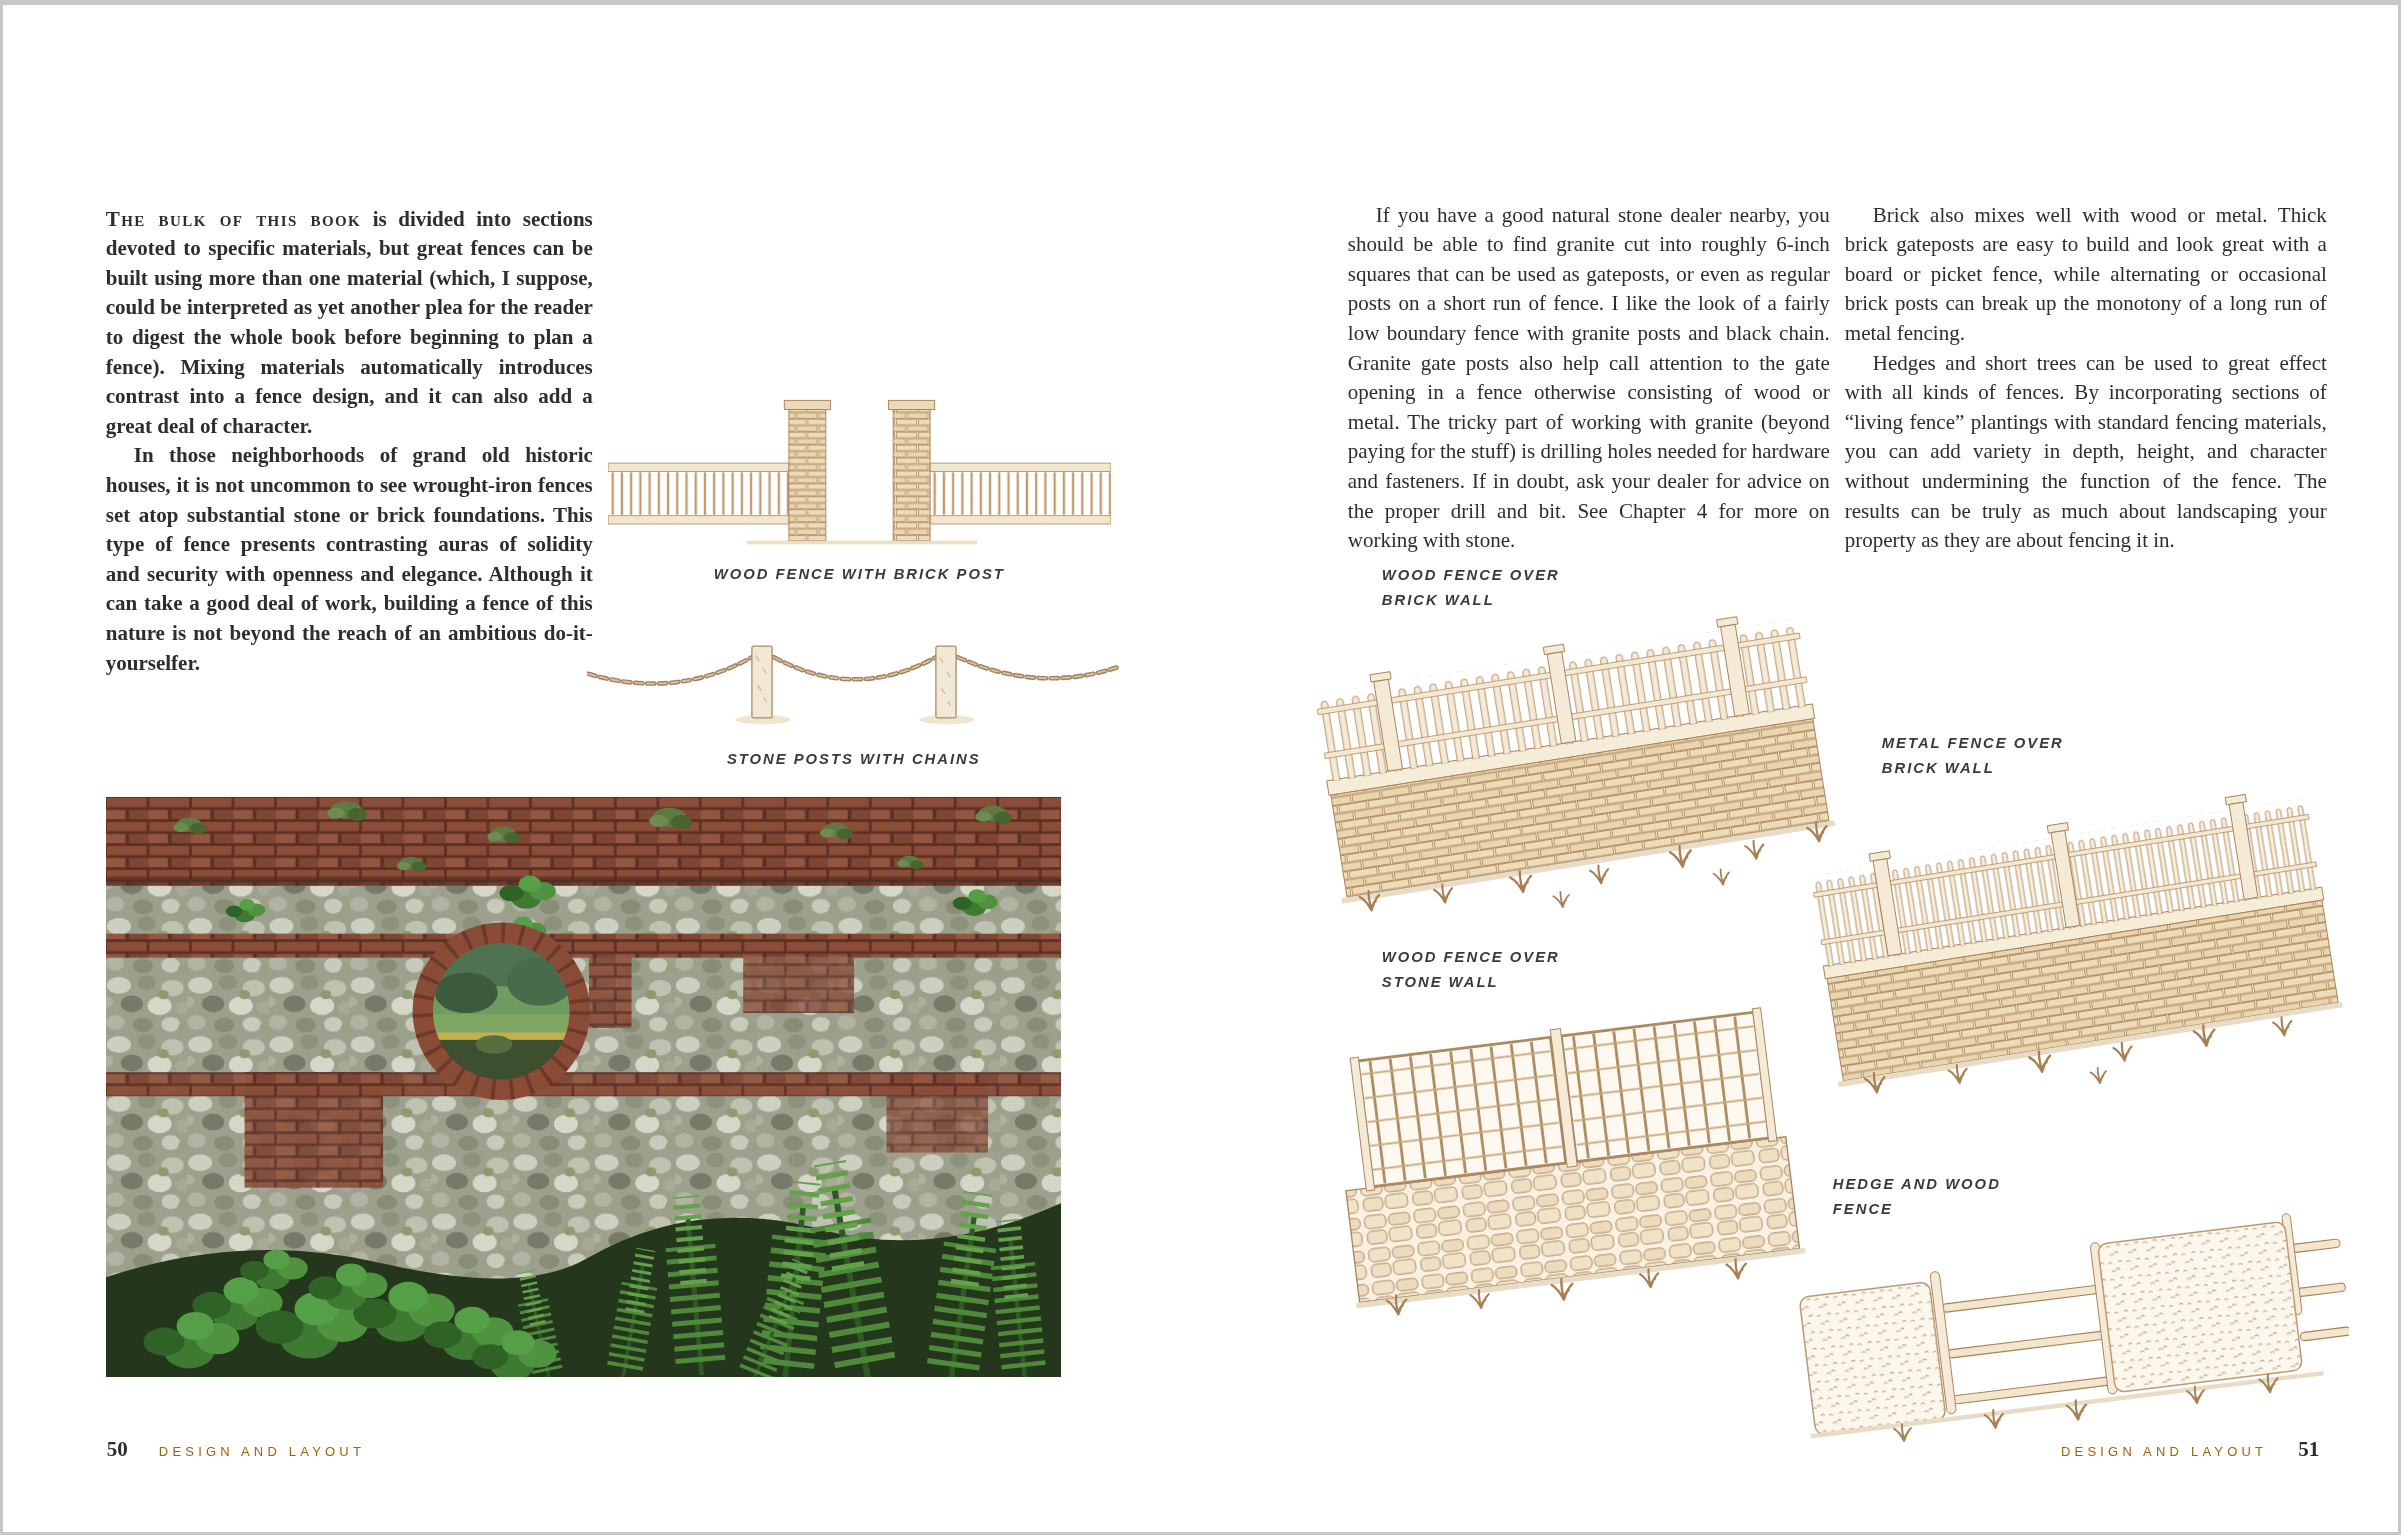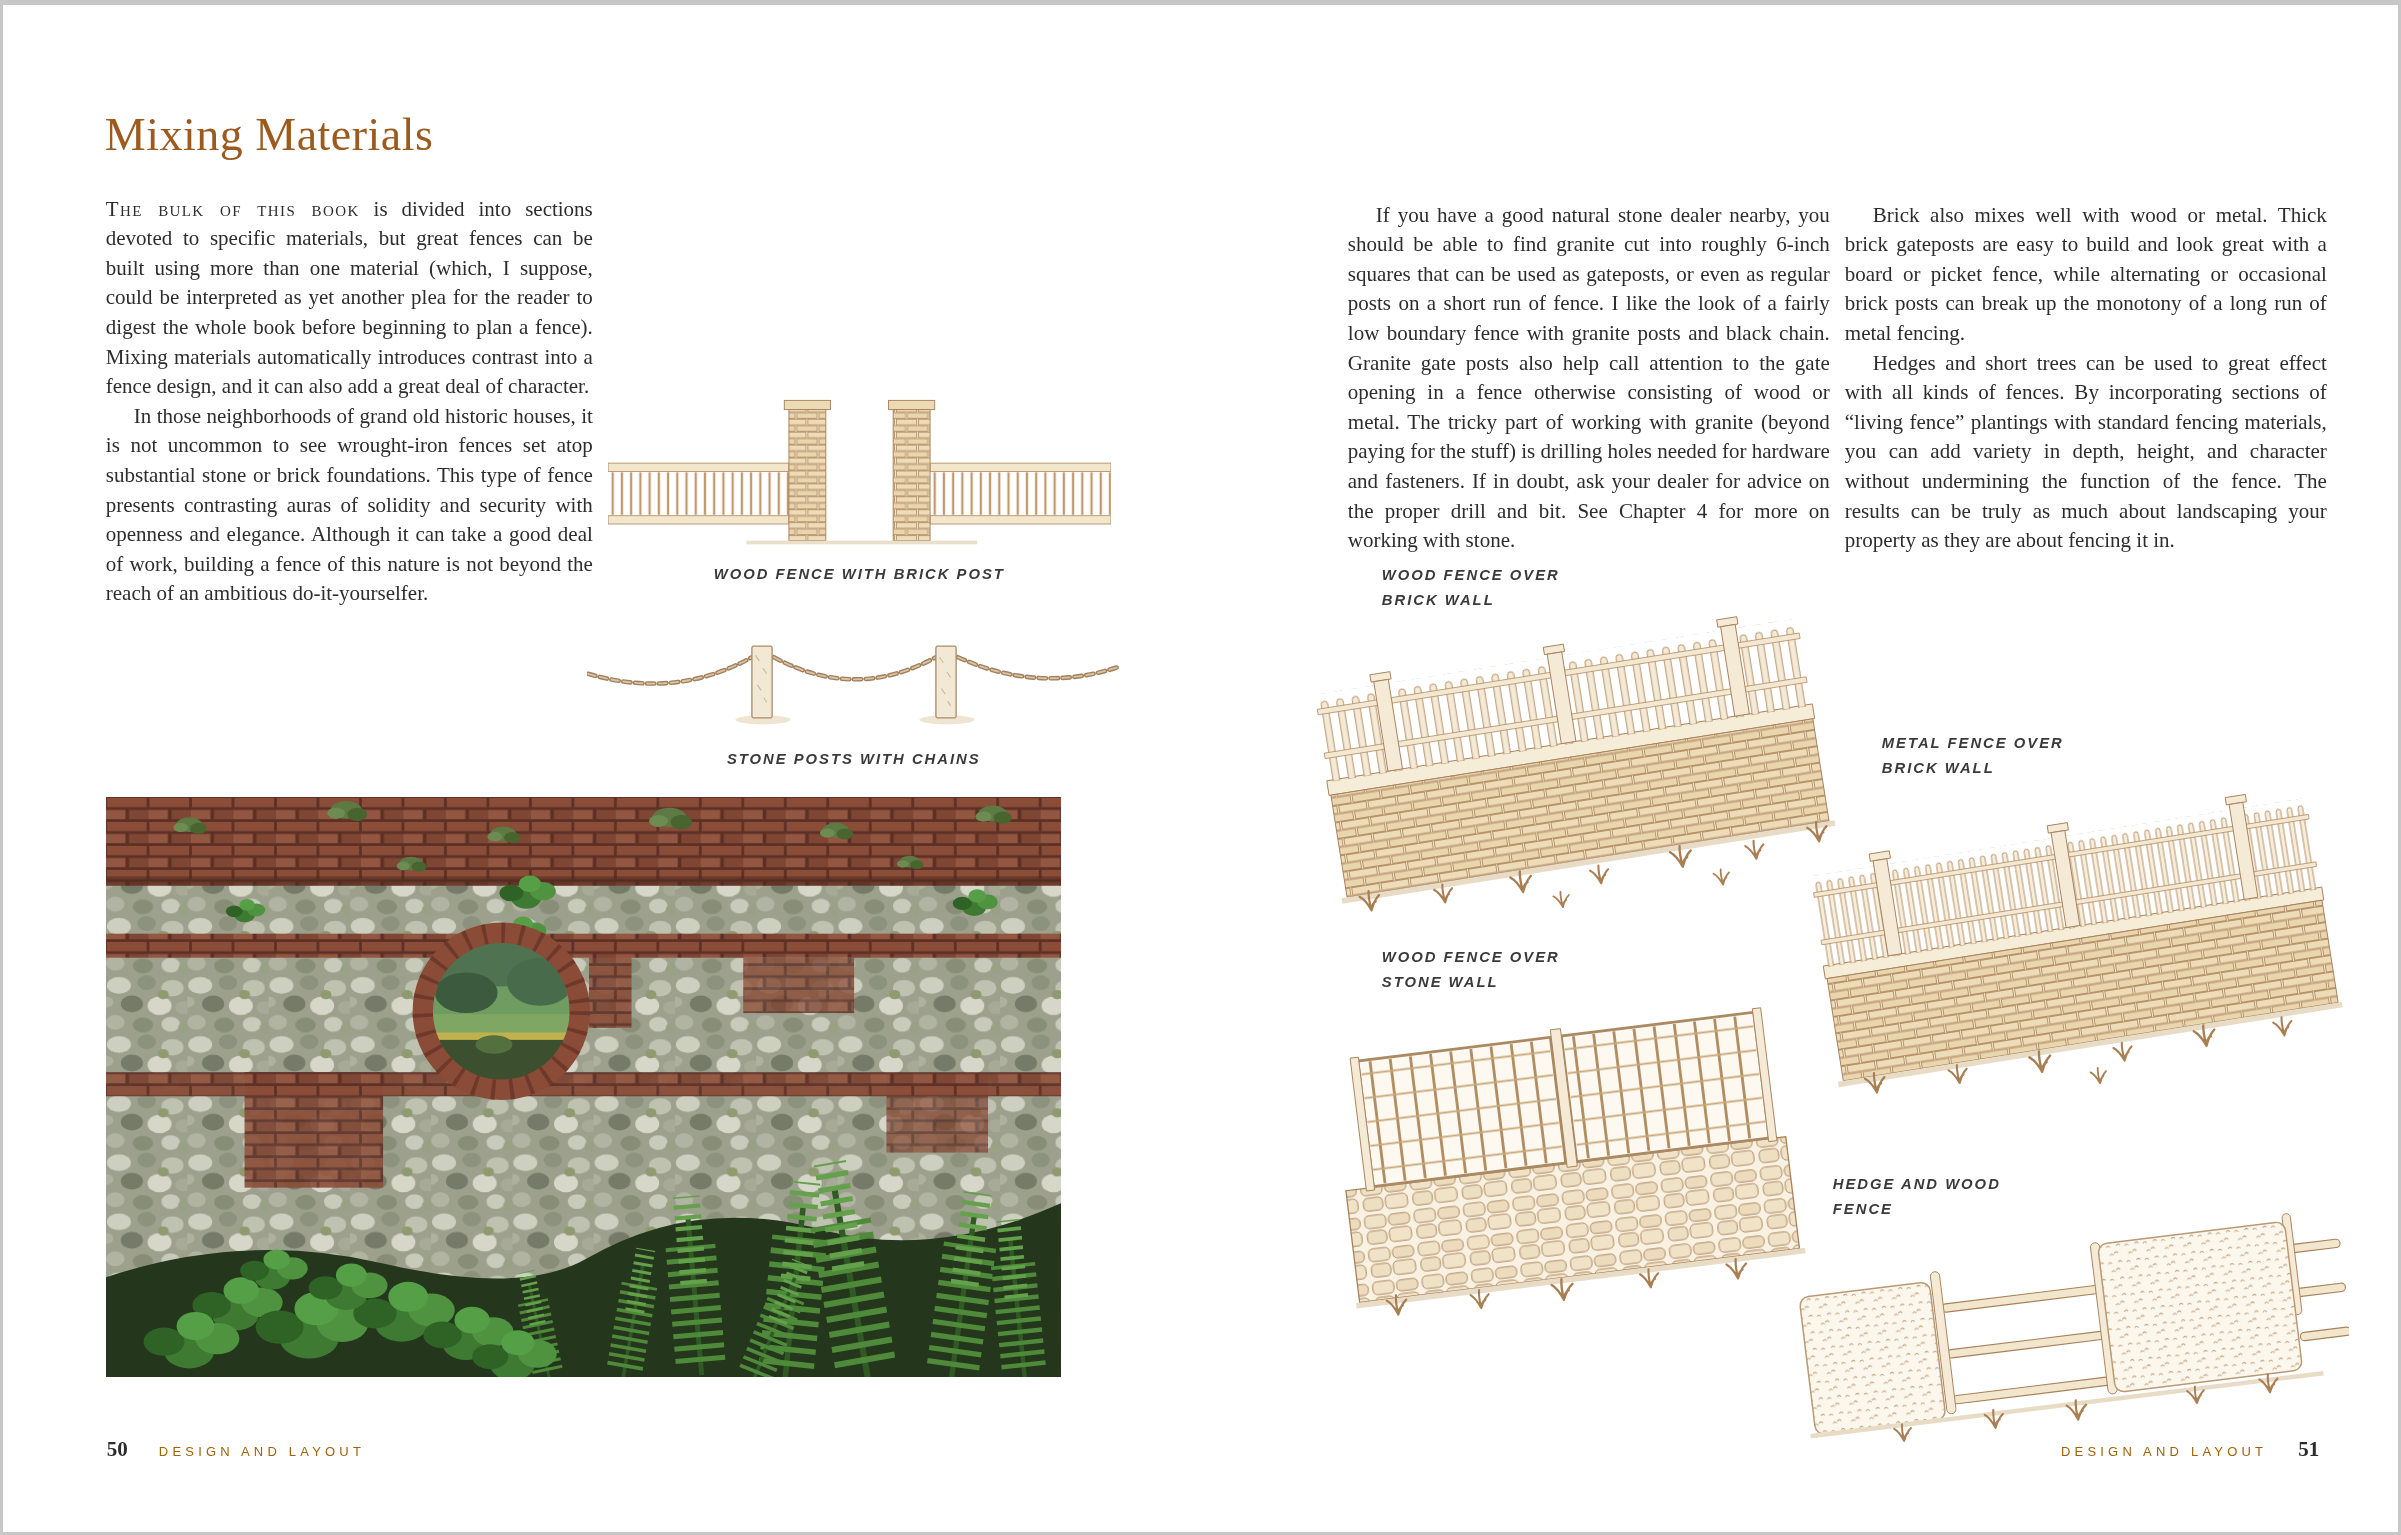--- a/index.html
+++ b/index.html
@@ -109,23 +109,22 @@
       <ellipse rx="14" ry="8" fill="#5d7a45"></ellipse>
       <ellipse cx="10" cy="4" rx="9" ry="6" fill="#48642f"></ellipse>
       <ellipse cx="-9" cy="3" rx="8" ry="5" fill="#6d8c52"></ellipse>
     </g>
   </defs>
 </svg>
 
 <div class="canvas">
   <div class="spread">
 
-    <h1 class="abs chapter-title" style="left:102px;top:103px;">Mixing Materials</h1>
-
-    <div class="abs body-text" style="left:103px;top:190px;width:487px;">
+
+    <div class="abs body-text" style="left:103px;top:200px;width:487px;font-weight:bold;">
       <p><span class="smallcaps">The bulk of this book</span><span> is divided into sections devoted to specific materials, but great fences can be built using more than one material (which, I suppose, could be interpreted as yet another plea for the reader to digest the whole book before beginning to plan a fence). Mixing materials automatically introduces contrast into a fence design, and it can also add a great deal of character.</span></p>
       <p class="indent">In those neighborhoods of grand old historic houses, it is not uncommon to see wrought-iron fences set atop substantial stone or brick foundations. This type of fence presents contrasting auras of solidity and security with openness and elegance. Although it can take a good deal of work, building a fence of this nature is not beyond the reach of an ambitious do-it-yourselfer.</p>
     </div>
 
 
     <div class="figure" style="left:584px;top:632px;width:534px;">
       <svg viewBox="0 0 578 100" width="534" height="92">
         <ellipse cx="190" cy="90" rx="30" ry="5" fill="#efe5d2"></ellipse>
         <ellipse cx="390" cy="90" rx="30" ry="5" fill="#efe5d2"></ellipse>
         <path d="M0 40 Q 95 68 178 22 M202 22 Q 290 70 378 22 M402 22 Q 490 62 578 32" fill="none" stroke="#a3805d" stroke-width="5" stroke-dasharray="8 5" stroke-linecap="round"></path>

